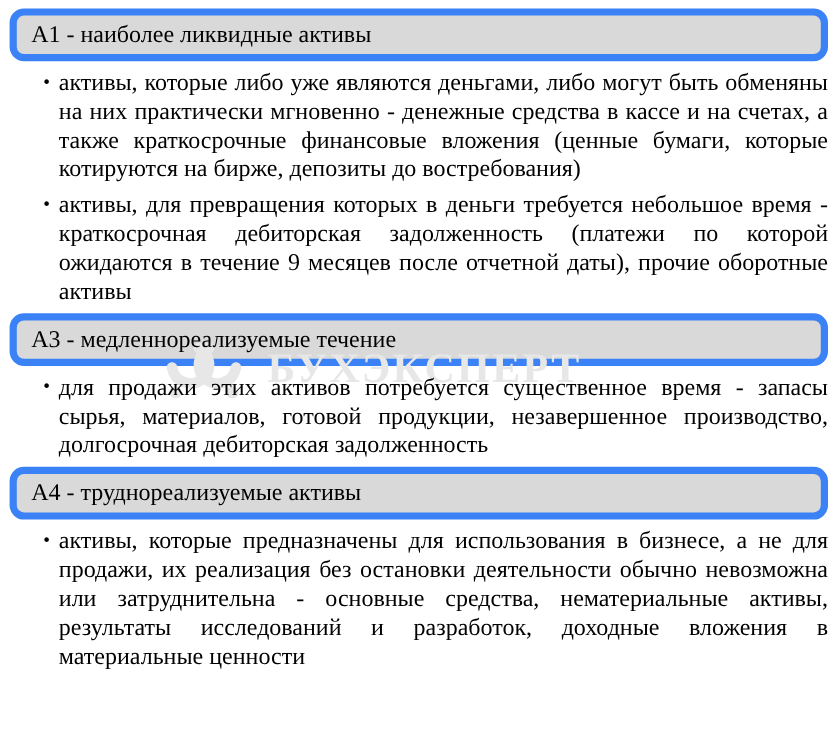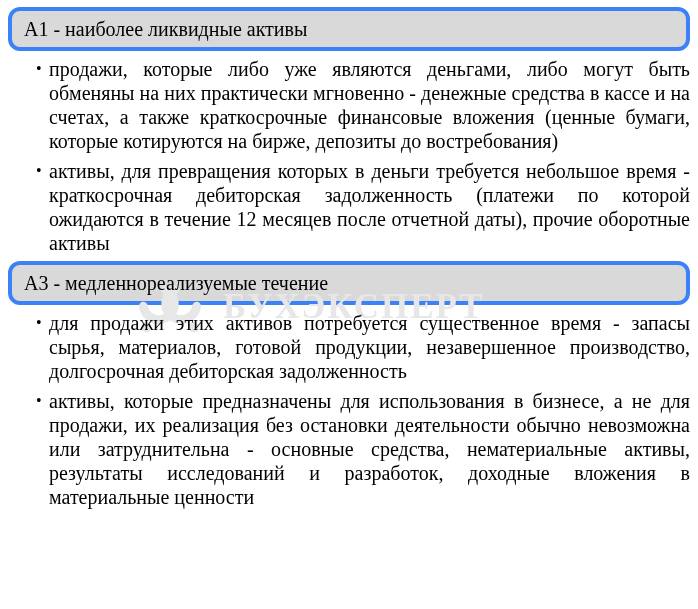--- a/index.html
+++ b/index.html
@@ -34,21 +34,21 @@
     font-size: 35px;
     line-height: 50px;
     letter-spacing: 2px;
     white-space: nowrap;
   }
   .section { position: relative; }
   .section-header {
     position: relative;
     height: 44px;
     background: #d9d9d9;
-    border: 4px solid #3b82f6;
+    border: 6px solid #3b82f6;
     border-radius: 12px;
     box-sizing: border-box;
     display: flex;
     align-items: center;
     padding: 0 12px;
     margin-bottom: 6px;
   }
   .section-header-label {
     position: relative; z-index: 2;
     font-size: 20px;
@@ -87,47 +87,50 @@
     <span class="watermark-text">БУХЭКСПЕРТ</span>
   </div>
 
   <div class="section">
     <div class="section-header">
       <span class="section-header-label">А1 - наиболее ликвидные активы</span>
     </div>
     <div class="section-body">
       <div class="bullet-item">
         <span class="bullet-icon">•</span>
-        <span>продажи, которые либо уже являются деньгами, либо могут быть обменяны на них практически мгновенно - денежные средства в кассе и на счетах, а также краткосрочные финансовые вложения (ценные бумаги, которые котируются на бирже, депозиты до востребования)</span>
+        <span>активы, которые либо уже являются деньгами, либо могут быть обменяны на них практически мгновенно - денежные средства в кассе и на счетах, а также краткосрочные финансовые вложения (ценные бумаги, которые котируются на бирже, депозиты до востребования)</span>
       </div>
     </div>
   </div>
 
   <div class="section">
     <div class="section-body">
       <div class="bullet-item">
         <span class="bullet-icon">•</span>
-        <span>активы, для превращения которых в деньги требуется небольшое время - краткосрочная дебиторская задолженность (платежи по которой ожидаются в течение 12 месяцев после отчетной даты), прочие оборотные активы</span>
+        <span>активы, для превращения которых в деньги требуется небольшое время - краткосрочная дебиторская задолженность (платежи по которой ожидаются в течение 9 месяцев после отчетной даты), прочие оборотные активы</span>
       </div>
     </div>
   </div>
 
   <div class="section">
     <div class="section-header">
       <span class="section-header-label">А3 - медленнореализуемые течение</span>
     </div>
     <div class="section-body">
       <div class="bullet-item">
         <span class="bullet-icon">•</span>
         <span>для продажи этих активов потребуется существенное время - запасы сырья, материалов, готовой продукции, незавершенное производство, долгосрочная дебиторская задолженность</span>
       </div>
     </div>
   </div>
 
   <div class="section">
+    <div class="section-header">
+      <span class="section-header-label">А4 - труднореализуемые активы</span>
+    </div>
     <div class="section-body">
       <div class="bullet-item">
         <span class="bullet-icon">•</span>
         <span>активы, которые предназначены для использования в бизнесе, а не для продажи, их реализация без остановки деятельности обычно невозможна или затруднительна - основные средства, нематериальные активы, результаты исследований и разработок, доходные вложения в материальные ценности</span>
       </div>
     </div>
   </div>
 
 </div>
 

